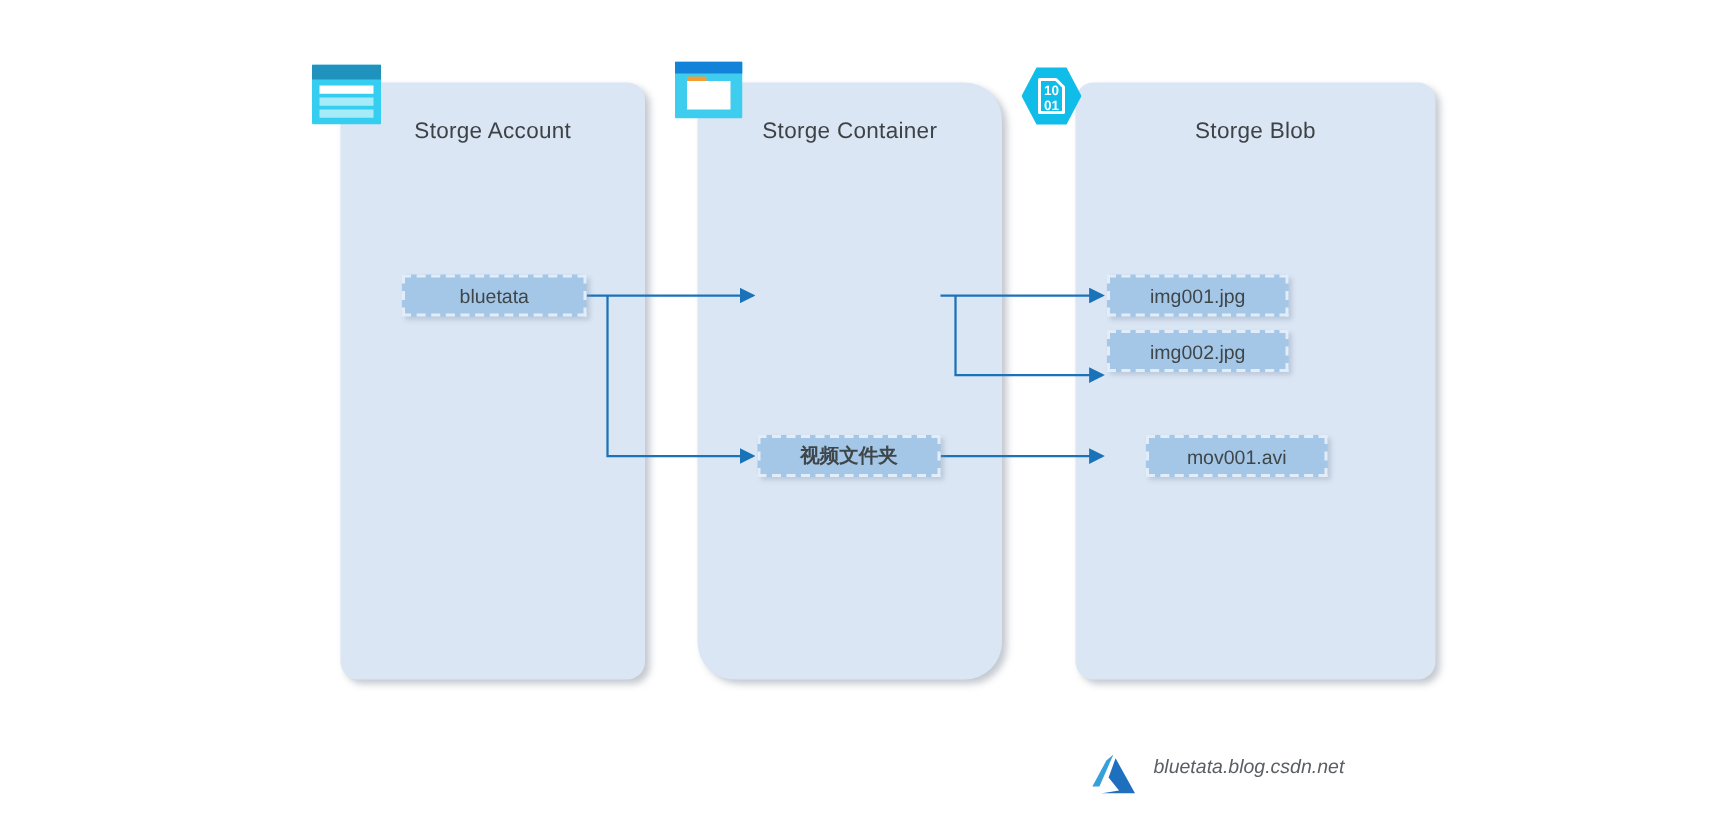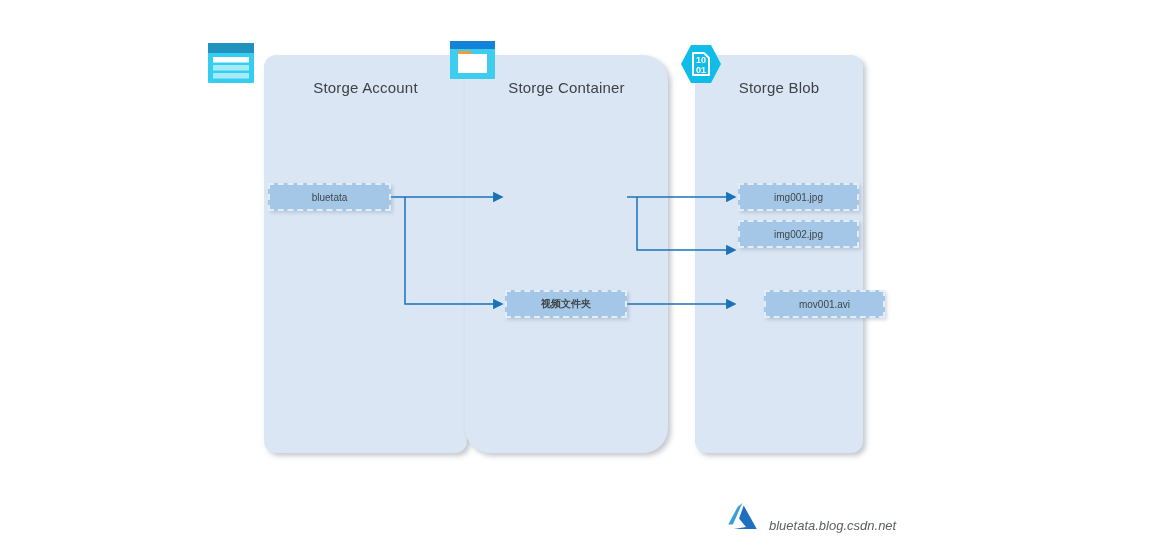--- a/index.html
+++ b/index.html
@@ -14,23 +14,23 @@
     background: #ffffff;
   }
   
   .panel {
     position: absolute;
     top: 55px; height: 398px;
     background: #dbe6f4;
     border-radius: 12px;
     box-shadow: 3px 3px 5px rgba(125, 135, 148, 0.45);
   }
-  .panel-1 { left: 227px; width: 203px; margin-left: 37px; }
+  .panel-1 { left: 227px; width: 203px; }
   .panel-2 { left: 465px; width: 203px; border-radius: 25px; }
-  .panel-3 { left: 695px; width: 168px; }
+  .panel-3 { left: 717px; width: 240px; }
   .panel-title {
     position: absolute;
     top: 24px; left: 0; width: 100%;
     text-align: center;
     font-size: 15px;
     color: #3d4247;
     letter-spacing: 0.2px;
   }
   
   .corner-icon { position: absolute; }
@@ -38,21 +38,21 @@
   .icon-container { left: 450px; top: 41px; }
   .icon-blob      { left: 681px; top: 42px; }
   
   .node {
     position: absolute;
     height: 28px;
     background: #a4c7e8;
     border: 2px dashed #e3edf9;
     box-shadow: 2px 2px 3px rgba(130, 150, 170, 0.35);
     display: flex; align-items: center; justify-content: center;
-    font-size: 10px;
+    font-size: 13px;
     color: #3f4649;
   }
   .node-bluetata     { left: 268px; top: 183px; width: 123px; }
   .node-img-folder   { left: 505px; top: 183px; width: 122px; }
   .node-video-folder { left: 505px; top: 290px; width: 122px; font-weight: bold; }
   .node-img001       { left: 738px; top: 183px; width: 121px; text-align: center; }
   .node-img002       { left: 738px; top: 220px; width: 121px; }
   .node-mov001       { left: 764px; top: 290px; width: 121px; }
   
   .edges-layer {
@@ -62,21 +62,21 @@
   }
   .edge {
     fill: none;
     stroke: #1a72b8;
     stroke-width: 1.5;
   }
   
   .watermark {
     position: absolute;
     left: 728px; top: 503px;
-    display: flex; align-items: flex-end; gap: 12px;
+    display: flex; align-items: flex-start; gap: 12px;
   }
   .watermark-text {
     font-size: 13px;
     font-style: italic;
     color: #5a5f63;
   }
 </style>
 </head>
 <body>
 

